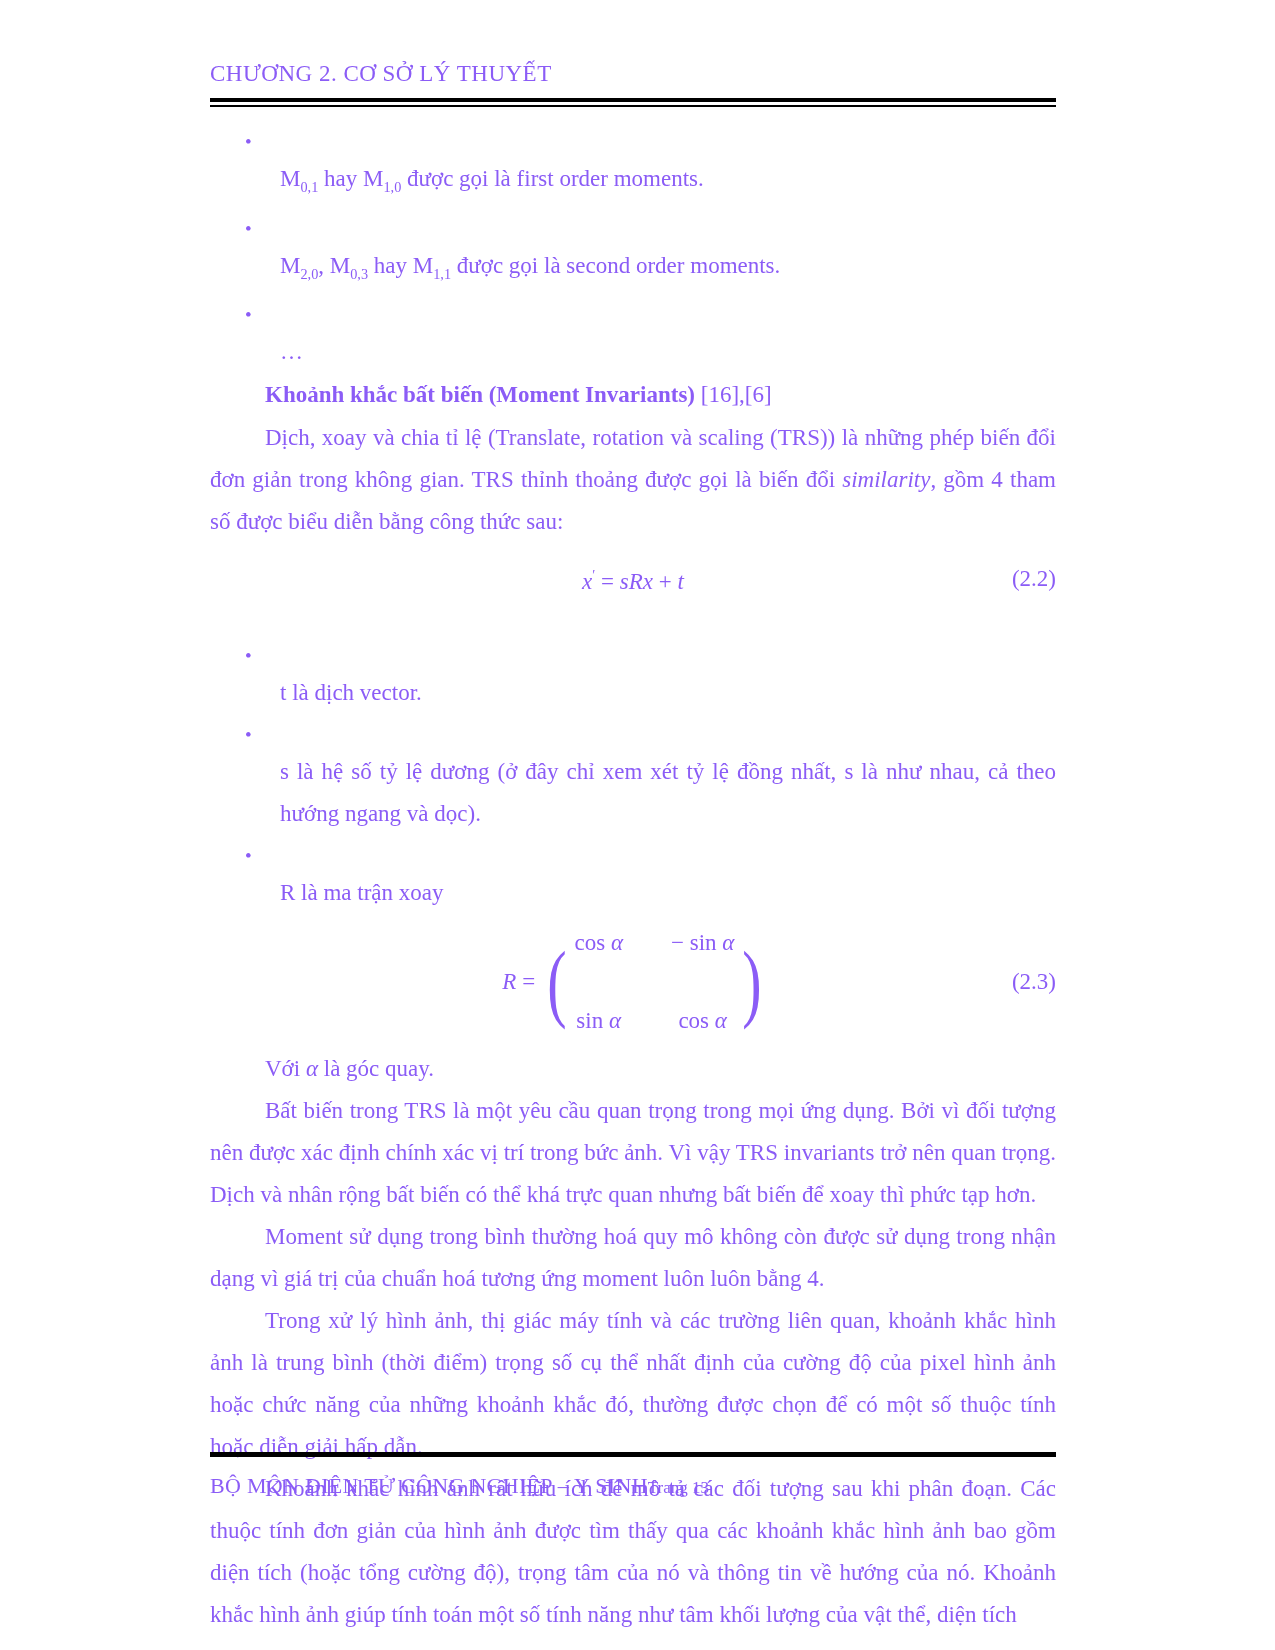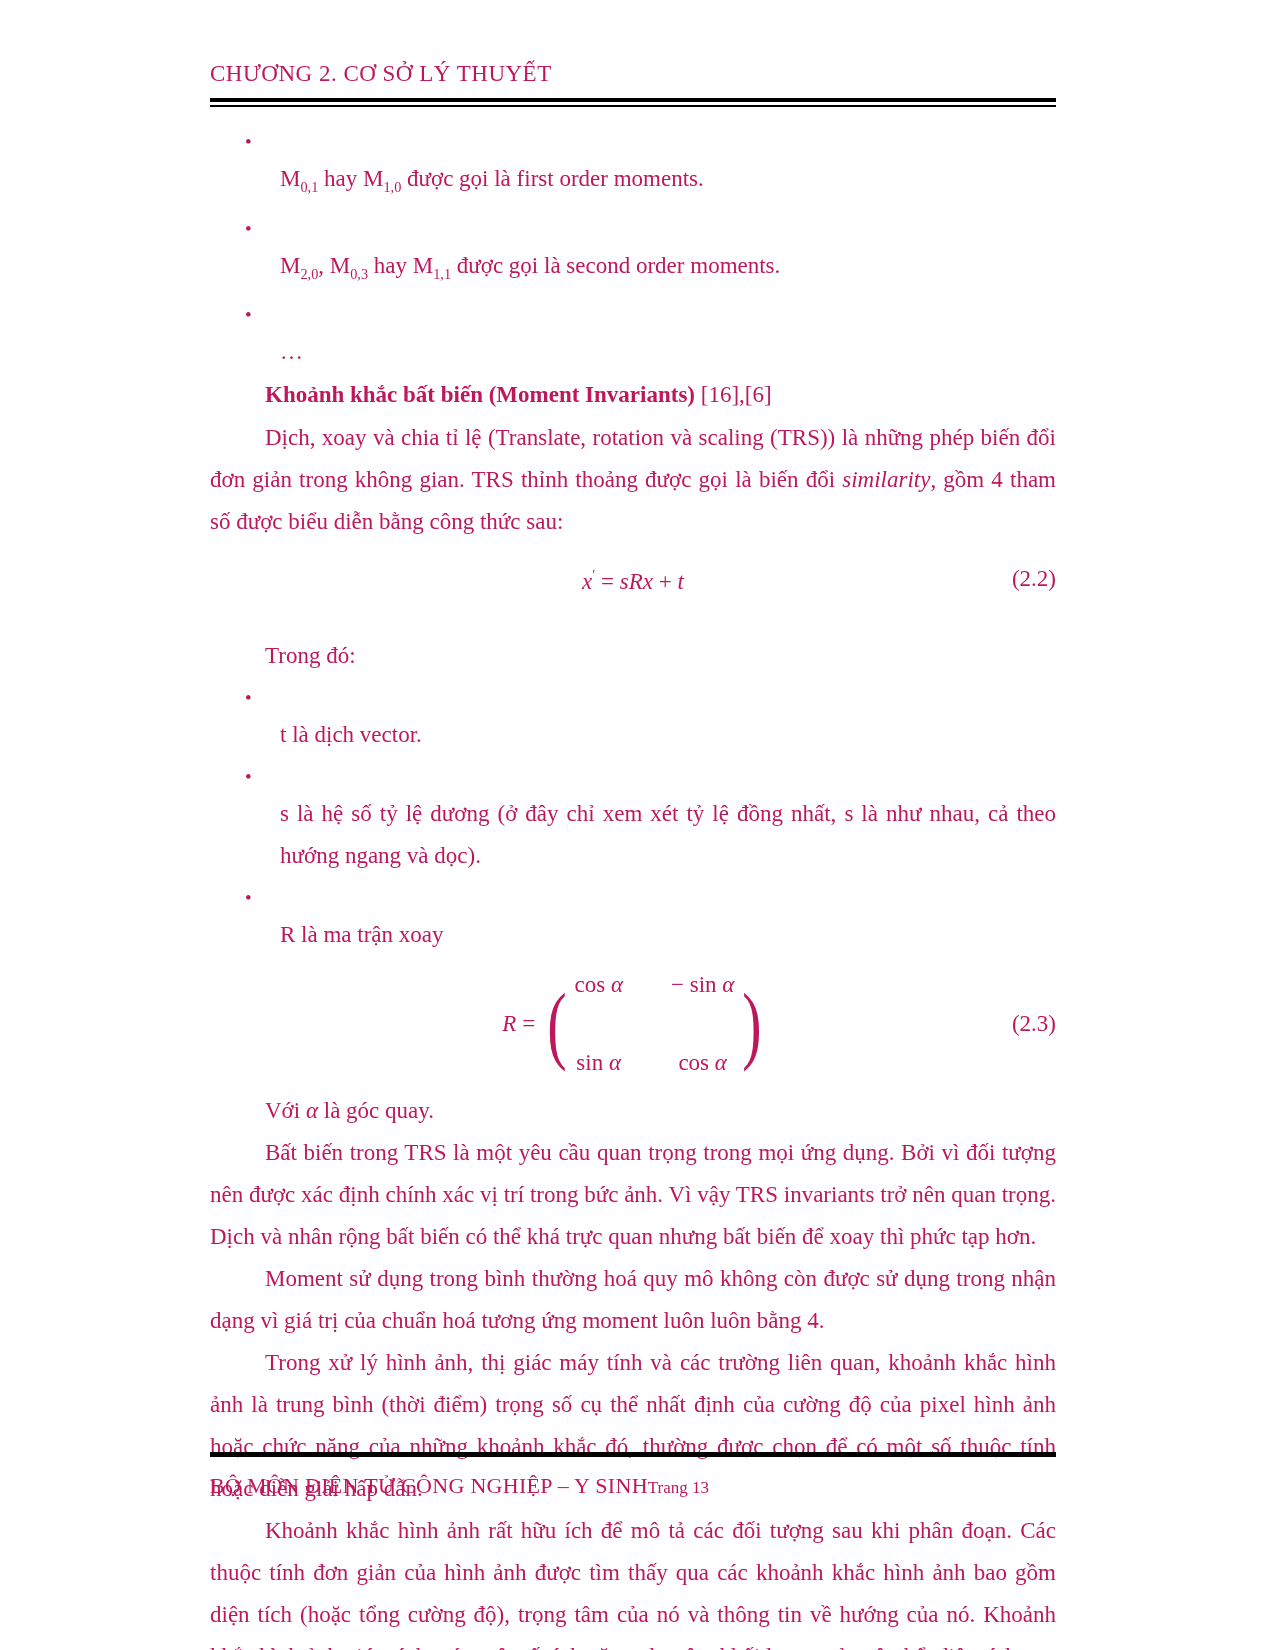--- a/index.html
+++ b/index.html
@@ -7,21 +7,21 @@
     padding: 0;
     background: #d9d9d9;
   }
   .page {
     position: relative;
     width: 1275px;
     height: 1650px;
     margin: 0 auto;
     background: #ffffff;
     font-family: "Liberation Serif", "DejaVu Serif", serif;
-    color: #be185d;
+    color: #8b5cf6;
     overflow: hidden;
   }
   .content {
     position: absolute;
     top: 54px;
     left: 210px;
     width: 846px;
     font-size: 23px;
     line-height: 42px;
   }
@@ -157,21 +157,20 @@
       <span class="bold-part">Khoảnh khắc bất biến (Moment Invariants)</span><span> [16],[6]</span>
     </div>
 
     <p class="para"><span>Dịch, xoay và chia tỉ lệ (Translate, rotation và scaling (TRS)) là những phép biến đổi đơn giản trong không gian. TRS thỉnh thoảng được gọi là biến đổi </span><i>similarity</i><span>, gồm 4 tham số được biểu diễn bằng công thức sau:</span></p>
 
     <div class="equation">
       <span class="formula"><i>x</i><sup>′</sup><span> = </span><i>sRx</i><span> + </span><i>t</i></span>
       <span class="eq-num">(2.2)</span>
     </div>
 
-    <div class="plain-line">Trong đó:</div>
 
     <div class="bullet">
       <span class="dot">•</span>
       <span class="btext">t là dịch vector.</span>
     </div>
     <div class="bullet">
       <span class="dot">•</span>
       <span class="btext">s là hệ số tỷ lệ dương (ở đây chỉ xem xét tỷ lệ đồng nhất, s là như nhau, cả theo hướng ngang và dọc).</span>
     </div>
     <div class="bullet">

